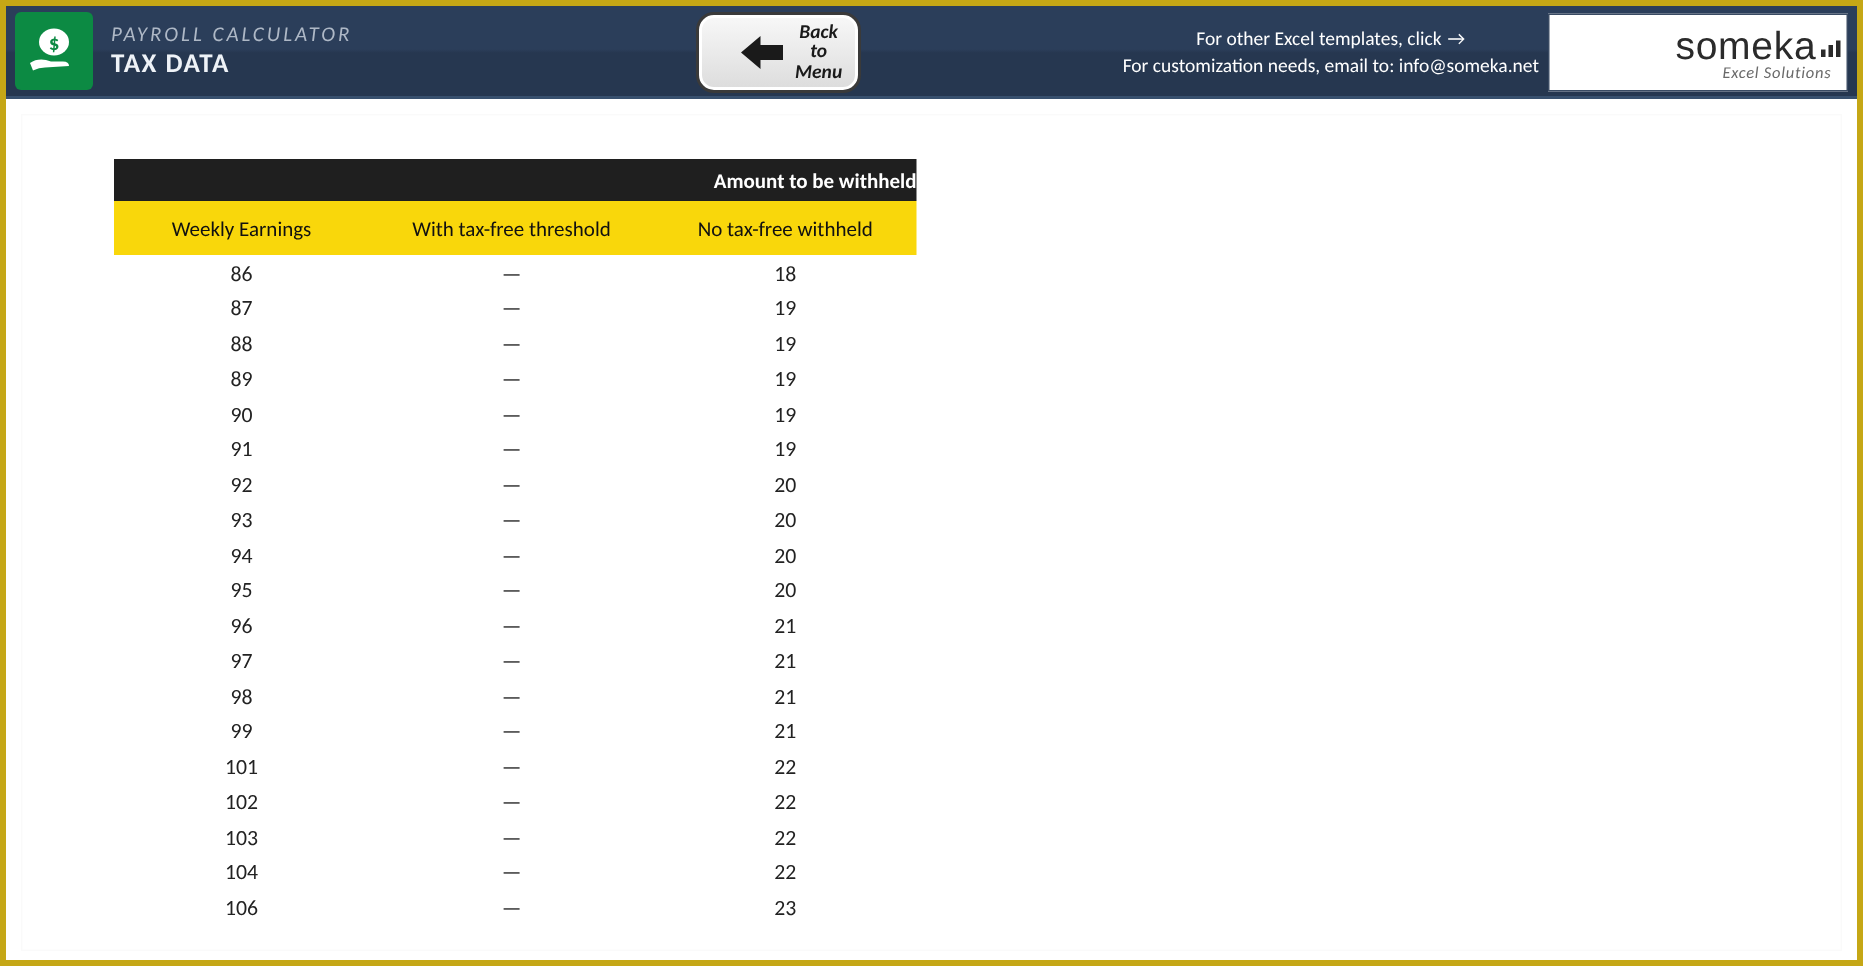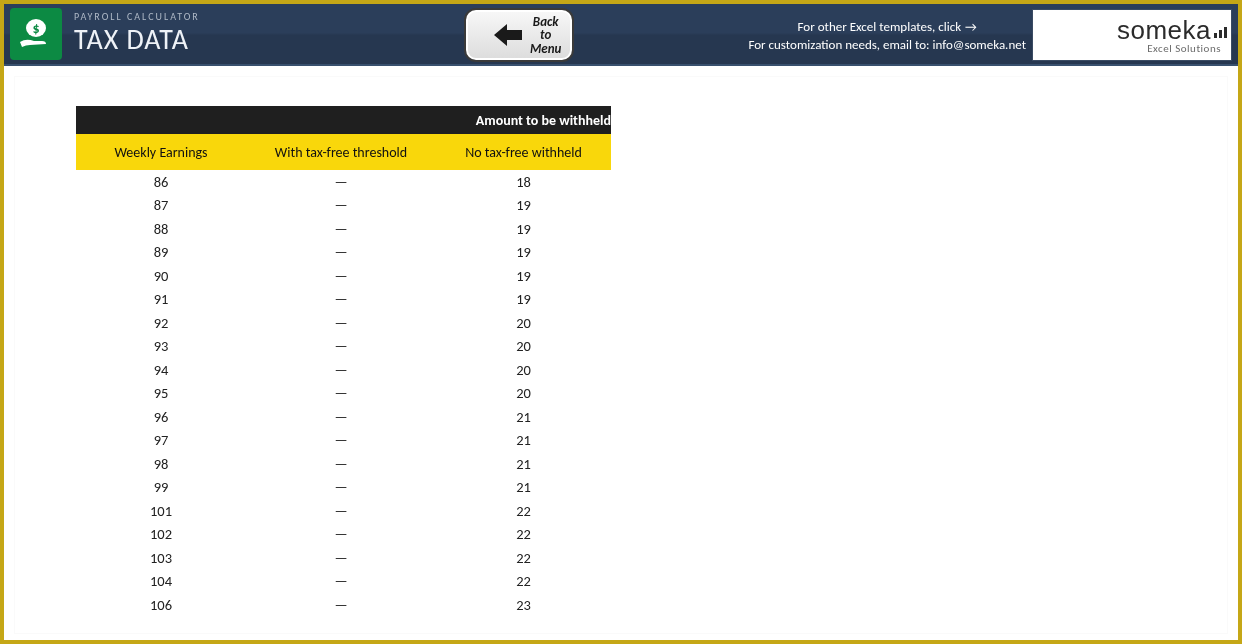--- a/index.html
+++ b/index.html
@@ -20,22 +20,22 @@
     }
     .logo-box {
       width:52px; height:52px;
       background:#0c8a43;
       border-radius:4px;
       display:flex; align-items:center; justify-content:center;
       margin-right:12px;
     }
     .logo-box svg { fill:#fff; }
     .titles { color:#e4e9ef; line-height:1.2; }
-    .subtitle { font-size:10px; letter-spacing:2px; color:#aeb8c6; }
-    .title { font-size:28px; font-weight:normal; letter-spacing:1px; color:#eef2f7; }
+    .subtitle { font-size:14px; letter-spacing:2px; color:#aeb8c6;font-style:italic; }
+    .title { font-size:18px; font-weight:bold; letter-spacing:1px; color:#eef2f7; }
     .back-btn {
       position:absolute; left:460px; top:4px;
       width:110px; height:54px;
       background:linear-gradient(#f8f8f8,#dcdcdc);
       border:2px solid #3a3a3a;
       border-radius:12px;
       display:flex; align-items:center;
       padding:0 24px;
       cursor:pointer;
       box-shadow:inset 0 0 0 2px #fff;
@@ -48,21 +48,21 @@
     }
     .info-text .line1 .arrow { margin-left:4px; }
     .someka {
       position:absolute; right:6px; top:5px;
       width:200px; height:52px;
       background:#fff; border:1px solid #3a4b63;
       display:flex; flex-direction:column; align-items:flex-end; justify-content:center;
     }
     .someka .brand { font-family:"Segoe UI",Arial,sans-serif; font-size:26px; color:#2b2b2b; letter-spacing:0.5px; font-weight:400; }
     .someka .brand .bars { display:inline-block; margin-left:2px; }
-    .someka .tag { font-size:11px; color:#6a6a6a; letter-spacing:0.5px; align-self:flex-end; margin-right:10px; margin-top:-4px; }
+    .someka .tag { font-size:11px; color:#6a6a6a; letter-spacing:0.5px; align-self:flex-end; margin-right:10px; margin-top:-4px;font-style:italic; }
     .sheet { padding:40px 0 0 72px; }
     table { border-collapse:collapse; }
     thead .merge-row td {
       padding:0; height:28px;
     }
     .hdr-dark {
       background:#1f1f1f; color:#fff;
       text-align:right; font-size:14px; font-weight:bold;
     }
     .hdr-yellow td {

